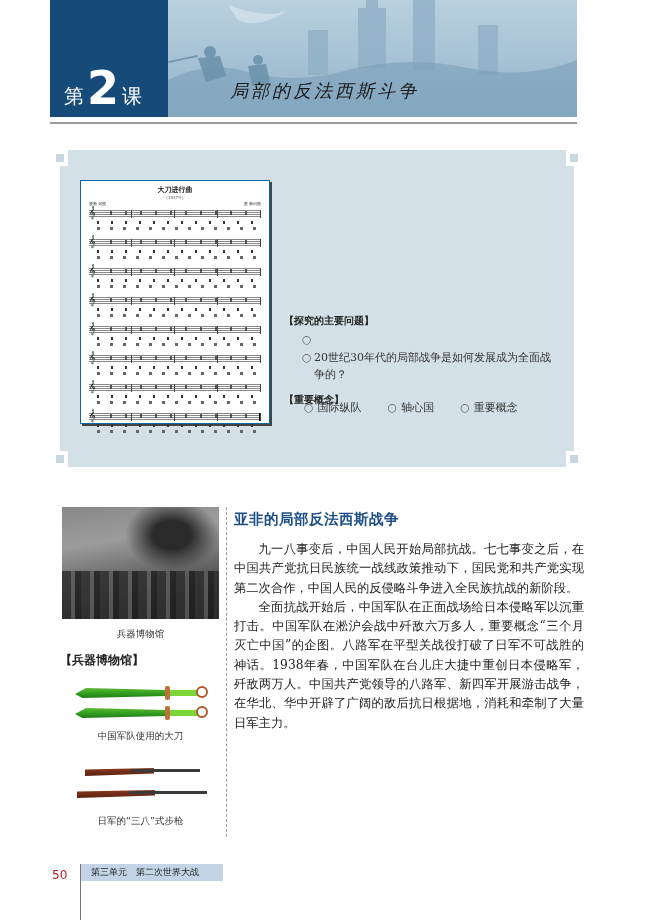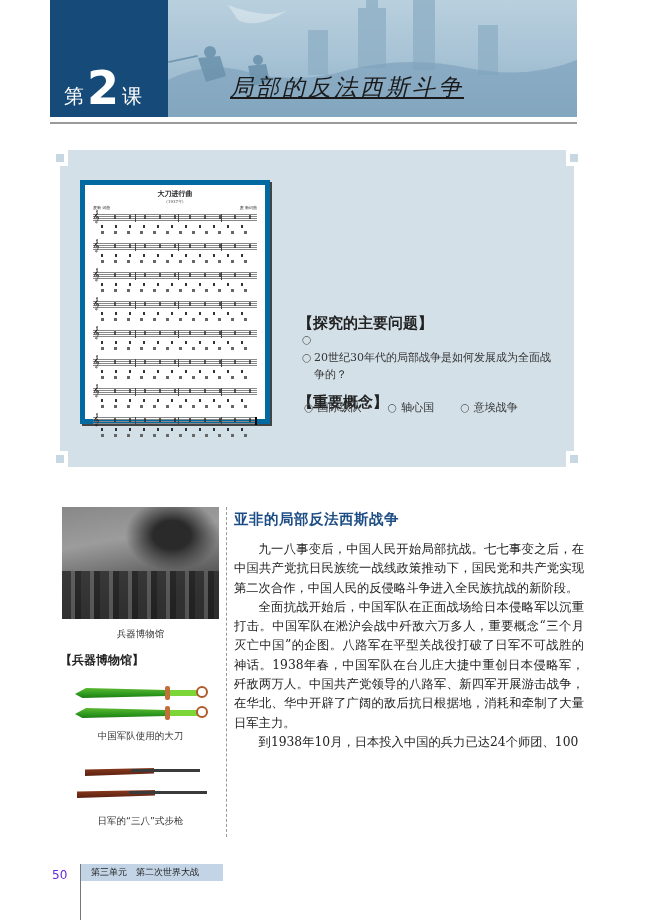--- a/index.html
+++ b/index.html
@@ -17,40 +17,40 @@
       background: #164a78;
     }
     .header .lesson-label {
       position: absolute; left: 14px; bottom: 8px; color: #fff;
       font-family: "DejaVu Sans", sans-serif; display: flex; align-items: flex-end;
     }
     .header .lesson-label .pre, .header .lesson-label .post { font-size: 20px; line-height: 22px; margin-bottom: 2px; }
     .header .lesson-label .num { font-size: 46px; font-weight: bold; line-height: 42px; margin: 0 3px; }
     .header .scene { position: absolute; left: 118px; top: 0; right: 0; bottom: 0; }
     .header .title {
-      position: absolute; left: 180px; bottom: 14px; font-size: 23px; color: #1a1a1a;
-      letter-spacing: 3px; font-family: "DejaVu Serif", serif; font-style: italic; text-decoration: underline;
+      position: absolute; left: 180px; bottom: 14px; font-size: 18px; color: #1a1a1a;
+      letter-spacing: 3px; font-family: "DejaVu Serif", serif; font-style: italic;
     }
     .header-rule { position: absolute; left: 50px; top: 122px; width: 527px; height: 2px; background: #9a9a9a; }
 
     
     .intro-box {
       position: absolute; left: 60px; top: 150px; width: 514px; height: 317px;
       background: #d3e0e8;
     }
     .corner { position: absolute; width: 16px; height: 16px; background: #fff; }
     .corner::after { content: ""; position: absolute; left: 4px; top: 4px; width: 8px; height: 8px; background: #c8d8e3; }
     .corner.tl { left: -8px; top: 0; }
     .corner.tr { right: -8px; top: 0; }
     .corner.bl { left: -8px; bottom: 0; }
     .corner.br { right: -8px; bottom: 0; }
 
     .score {
       position: absolute; left: 20px; top: 30px; width: 190px; height: 244px;
-      background: #fff; border: 5px solid #0369a1; box-shadow: 2px 2px 0 #444;
+      background: #fff; border: 1px solid #0369a1; box-shadow: 2px 2px 0 #444;
       padding: 4px 8px; font-family: "DejaVu Sans", sans-serif;
     }
     .score .score-title { text-align: center; font-size: 7px; font-weight: bold; }
     .score .score-sub { text-align: center; font-size: 4px; color: #555; }
     .score .credits { display: flex; justify-content: space-between; font-size: 4px; color: #333; margin-top: 1px; }
     .staff { position: relative; height: 27px; margin-top: 2px; }
     .staff .lines { position: absolute; left: 0; right: 0; top: 2px; height: 8px;
       background: repeating-linear-gradient(180deg, #888 0 1px, transparent 1px 2px); }
     .staff .clef { position: absolute; left: 0; top: -1px; font-size: 11px; line-height: 12px; color: #111; }
     .staff .bars { position: absolute; left: 0; right: 0; top: 2px; height: 8px;
@@ -62,21 +62,21 @@
       background: repeating-linear-gradient(90deg, #333 0 2px, transparent 2px 14px); }
     .staff .lyrics { position: absolute; left: 8px; right: 4px; top: 19px; height: 3px;
       background: repeating-linear-gradient(90deg, #666 0 3px, transparent 3px 13px); }
     .staff.end .lines::after { content: ""; position: absolute; right: 0; top: 0; width: 2px; height: 8px; background: #000; }
 
     .intro-text {
       position: absolute; left: 232px; top: 30px; width: 262px;
       font-size: 11.3px; line-height: 18.4px; color: #333; text-align: justify; text-indent: 2em;
     }
     .section-head {
-      position: absolute; left: 238px; font-size: 15px; font-weight: bold; color: #222;
+      position: absolute; left: 224px; font-size: 10px; font-weight: bold; color: #222;
       font-family: Liberation Mono, monospace;
     }
     .q-list { position: absolute; left: 242px; top: 181px; width: 250px; font-size: 11px; line-height: 17.5px; color: #333; }
     .q-list .q { display: flex; }
     .q-list .bullet { width: 12px; flex: none; color: #555; }
     .concepts { position: absolute; left: 244px; top: 250px; display: flex; font-size: 11px; color: #333; }
     .concepts .c { margin-right: 26px; }
     .concepts .c .bullet { color: #555; margin-right: 4px; }
 
     
@@ -107,21 +107,21 @@
 
     
     .v-divider { position: absolute; left: 226px; top: 507px; height: 330px; border-left: 1px dashed #9a9a9a; }
 
     
     .article-title { position: absolute; left: 234px; top: 510px; font-size: 14.5px; font-weight: bold; color: #1d4d85; font-family: "DejaVu Sans", sans-serif; letter-spacing: .5px; }
     .article { position: absolute; left: 234px; top: 540px; width: 350px; font-size: 12.3px; line-height: 19.3px; color: #222; text-align: justify; }
     .article p { text-indent: 2em; }
 
     
-    .page-num { position: absolute; left: 52px; top: 868px; font-size: 12px; color: #6d28d9; font-family: "DejaVu Sans", sans-serif; }
+    .page-num { position: absolute; left: 52px; top: 868px; font-size: 12px; color: #b91c1c; font-family: "DejaVu Sans", sans-serif; }
     .footer-rule { position: absolute; left: 80px; top: 864px; width: 1px; height: 56px; background: #777; }
     .footer-tag { position: absolute; left: 81px; top: 864px; width: 142px; height: 17px; background: #c2d4e5;
       font-size: 9px; line-height: 17px; padding-left: 10px; color: #222; font-family: "DejaVu Sans", sans-serif; word-spacing: 8px; }
   </style>
 </head>
 <body>
 
 <div class="header">
   <div class="scene">
     <svg width="409" height="117" viewBox="0 0 409 117">
@@ -246,21 +246,21 @@
     <div class="q">
       <span class="bullet">○</span>
       <span>20世纪30年代的局部战争是如何发展成为全面战争的？</span>
     </div>
   </div>
 
   <div class="section-head" style="top:243px;">【重要概念】</div>
   <div class="concepts">
     <span class="c"><span class="bullet">○</span><span>国际纵队</span></span>
     <span class="c"><span class="bullet">○</span><span>轴心国</span></span>
-    <span class="c"><span class="bullet">○</span><span>意埃战争</span></span>
+    <span class="c"><span class="bullet">○</span><span>重要概念</span></span>
   </div>
 </div>
 
 <div class="photo-greatwall">
   <div class="soldiers"></div>
 </div>
 <div class="caption" style="left:62px; top:628px; width:157px;">兵器博物馆</div>
 
 <div class="museum-title">【兵器博物馆】</div>
 
@@ -287,18 +287,17 @@
     <div class="barrel"></div>
 </div>
 <div class="caption" style="left:62px; top:815px; width:157px;">日军的“三八”式步枪</div>
 
 <div class="v-divider"></div>
 
 <h2 class="article-title">亚非的局部反法西斯战争</h2>
 <div class="article">
   <p>九一八事变后，中国人民开始局部抗战。七七事变之后，在中国共产党抗日民族统一战线政策推动下，国民党和共产党实现第二次合作，中国人民的反侵略斗争进入全民族抗战的新阶段。</p>
   <p>全面抗战开始后，中国军队在正面战场给日本侵略军以沉重打击。中国军队在淞沪会战中歼敌六万多人，重要概念“三个月灭亡中国”的企图。八路军在平型关战役打破了日军不可战胜的神话。1938年春，中国军队在台儿庄大捷中重创日本侵略军，歼敌两万人。中国共产党领导的八路军、新四军开展游击战争，在华北、华中开辟了广阔的敌后抗日根据地，消耗和牵制了大量日军主力。</p>
-  <p>到1938年10月，日本投入中国的兵力已达24个师团、100</p>
 </div>
 
 <div class="page-num">50</div>
 <div class="footer-rule"></div>
 <div class="footer-tag">第三单元　第二次世界大战</div>
 
 </body></html>

